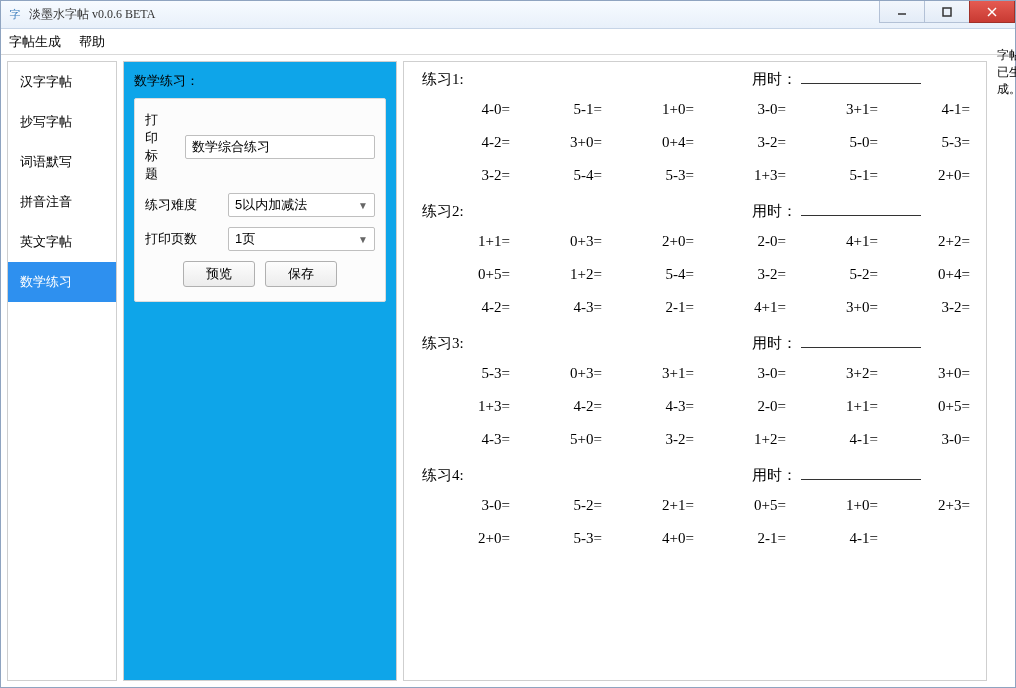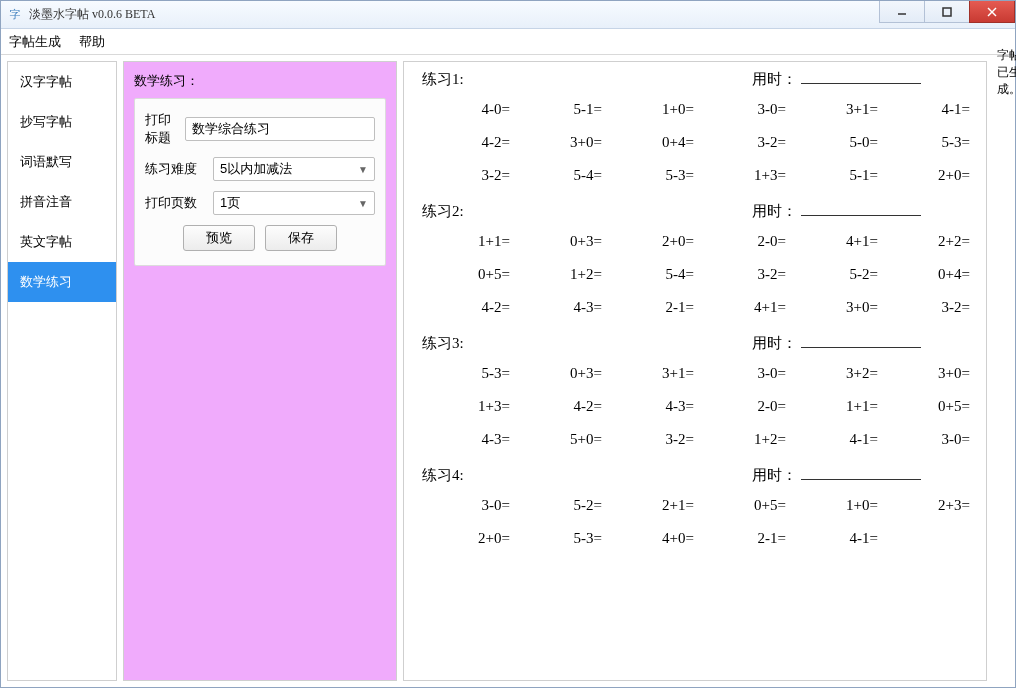--- a/index.html
+++ b/index.html
@@ -75,31 +75,31 @@
     font-size:13px;
     cursor:pointer;
   }
   .sidebar-item.active {
     background:#2e90ef;
     color:#fff;
   }
   .options {
     width: 274px;
     border:1px solid #cfcfcf;
-    background:#f0abfc;
+    background:#0ea5e9;
     padding:10px 10px;
   }
   .options-title { margin-bottom:8px; }
   .options-box {
     border:1px solid #dcdcdc;
     background:#fcfcfc;
     padding:12px 10px 14px 10px;
     border-radius:2px;
   }
-  .form-row { display:flex; align-items:center; margin-bottom:10px; gap:6px; }
+  .form-row { display:flex; align-items:center; margin-bottom:10px; gap:21px; }
   .form-row label { width:62px; text-align:left; }
   .form-row input[type=text], .form-row .select {
     flex:1; height:24px; border:1px solid #bfbfbf; border-radius:2px;
     padding:0 6px; font-size:13px; background:#fff; font-family:inherit;
   }
   .select { display:flex; align-items:center; justify-content:space-between; cursor:pointer; }
   .select .chev { color:#666; font-size:10px; }
   .btn-row { display:flex; gap:10px; justify-content:center; margin-top:10px; }
   .btn {
     min-width:72px; height:26px;

